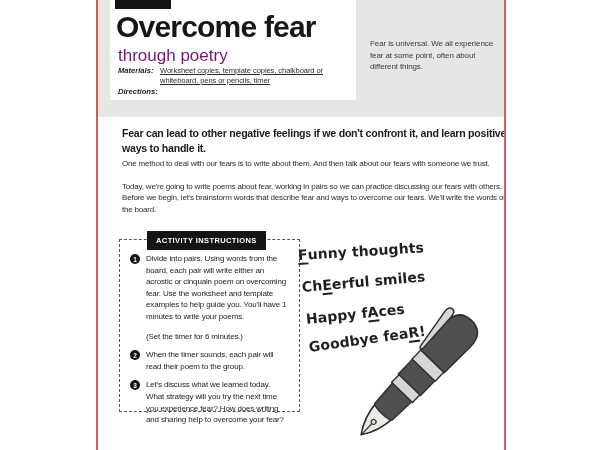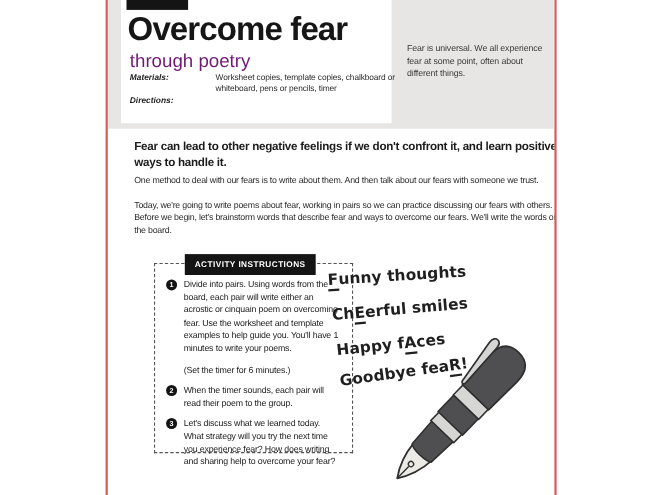--- a/index.html
+++ b/index.html
@@ -8,36 +8,36 @@
     font-family:"Liberation Sans", sans-serif; overflow:hidden;
   }
   .sheet {
     position:absolute; left:96px; top:0; width:410px; height:450px;
     background:#ffffff; box-sizing:border-box;
     border-left:2px solid #d65c58; border-right:2px solid #d65c58;
     overflow:hidden;
   }
   
   .header-band { position:absolute; left:0; top:0; width:100%; height:117px; background:#e7e6e4; }
-  .header-card { position:absolute; left:12px; top:0; width:246px; height:112px; background:#ffffff; }
+  .header-card { position:absolute; left:12px; top:0; width:246px; height:100px; background:#ffffff; }
   .corner-tab { position:absolute; left:5px; top:0; width:56px; height:9px; background:#141414; }
   .title { position:absolute; left:6px; top:10px; margin:0; font-size:30px; font-weight:bold; letter-spacing:-0.8px; color:#161616; white-space:nowrap; }
   .subtitle { position:absolute; left:8px; top:46px; margin:0; font-size:17px; font-weight:normal; letter-spacing:0px; color:#701a75; white-space:nowrap; }
-  .meta-row { position:absolute; left:8px; display:flex;gap:36px; }
+  .meta-row { position:absolute; left:8px; display:flex; }
   .meta-row.materials { top:66px; }
   .meta-row.directions { top:87px;align-items:flex-end; }
   .meta-label { flex:0 0 42px; font-size:7.6px; font-weight:bold; font-style:italic; color:#1d1d1d; }
-  .meta-text { width:188px; font-size:7.6px; line-height:9.8px; color:#2c2c2c; letter-spacing:-0.1px; }
+  .meta-text { width:188px; font-size:7.6px; line-height:9.8px; color:#2c2c2c; letter-spacing:-0.1px;text-decoration:underline; }
   .aside { position:absolute; left:272px; top:38px; width:124px; margin:0; font-size:8px; line-height:11.5px; color:#3a3a3a; letter-spacing:-0.1px; }
   
   .lead { position:absolute; left:24px; top:126px; width:396px; margin:0; font-weight:bold; font-size:10.6px; line-height:14.5px; letter-spacing:-0.25px; color:#1b1b1b; }
   .p1 { position:absolute; left:24px; top:159px; margin:0; font-size:8px; letter-spacing:-0.2px; color:#2c2c2c; white-space:nowrap; }
   .p2 { position:absolute; left:24px; top:181px; width:392px; margin:0; font-size:8px; line-height:11.3px; letter-spacing:-0.2px; color:#2c2c2c; }
   
-  .instr { position:absolute; left:42px; top:239px; width:181px; height:173px; box-sizing:border-box; border:1px dashed #555; padding:13px 10px 0 10px; }
+  .instr { position:absolute; left:21px; top:239px; width:181px; height:173px; box-sizing:border-box; border:1px dashed #555; padding:13px 10px 0 10px; }
   .instr-head { position:absolute; top:-9px; left:27px; background:#141414; color:#ffffff; font-size:7.5px; font-weight:bold; letter-spacing:0.4px; padding:5px 9px; white-space:nowrap; }
   .step { display:flex; gap:6px; margin-bottom:7px; }
   .badge { flex:0 0 auto; width:10px; height:10px; border-radius:50%; background:#141414; color:#ffffff; font-size:6.5px; font-weight:bold; display:flex; align-items:center; justify-content:center; margin-top:1px; }
   .step-body p { margin:0; font-size:8px; line-height:11.6px; letter-spacing:-0.15px; color:#222222; }
   .step-body .note { margin-top:8px; }
   
   .hw { position:absolute; font-family:"DejaVu Sans", sans-serif; font-size:14px; font-weight:bold; color:#1f1f1f; letter-spacing:0.1px; white-space:nowrap; transform-origin:left center; }
   .hw .u { display:inline-block; border-bottom:2px solid #1f1f1f; line-height:1.05; }
   .hw1 { left:200px; top:247px; transform:rotate(-3.5deg); }
   .hw2 { left:204px; top:279px; transform:rotate(-5deg); }

